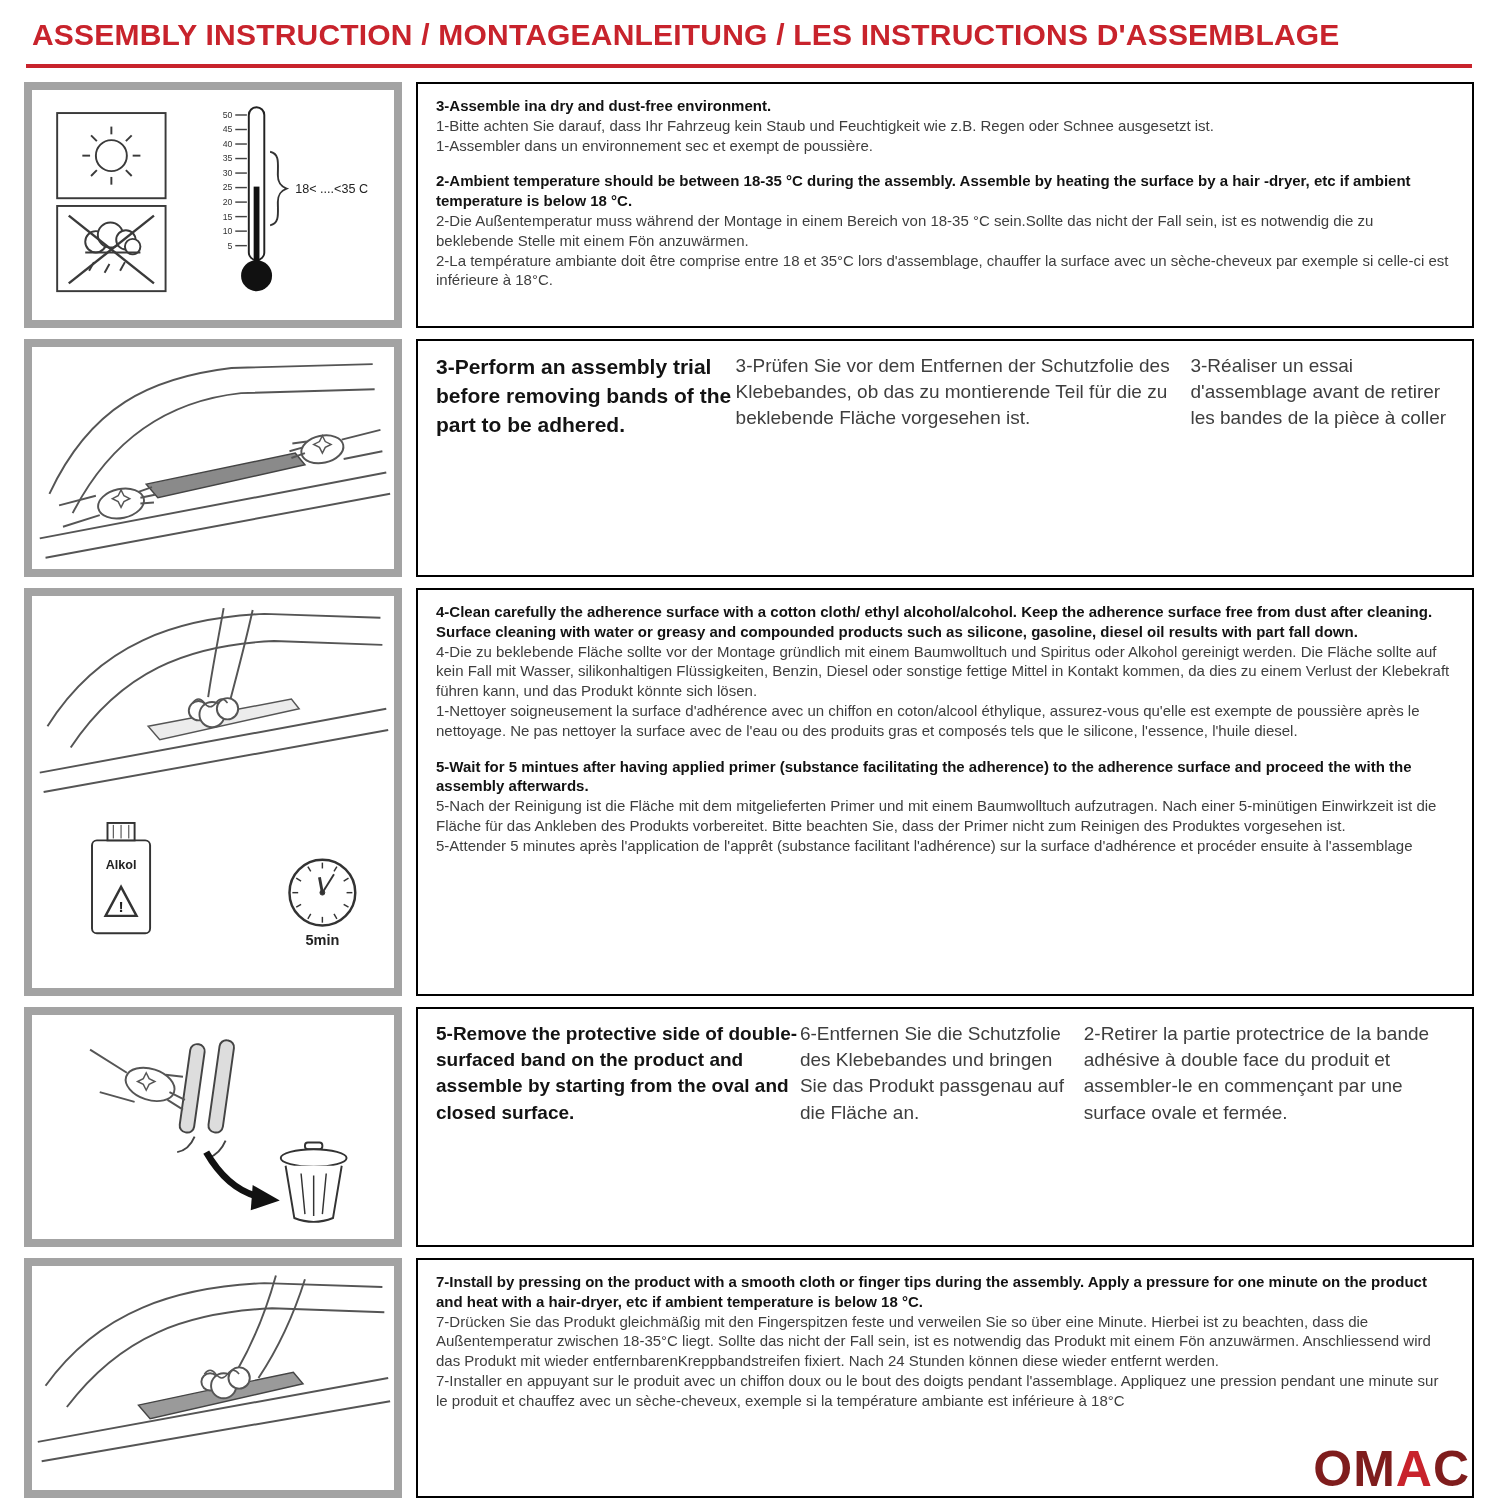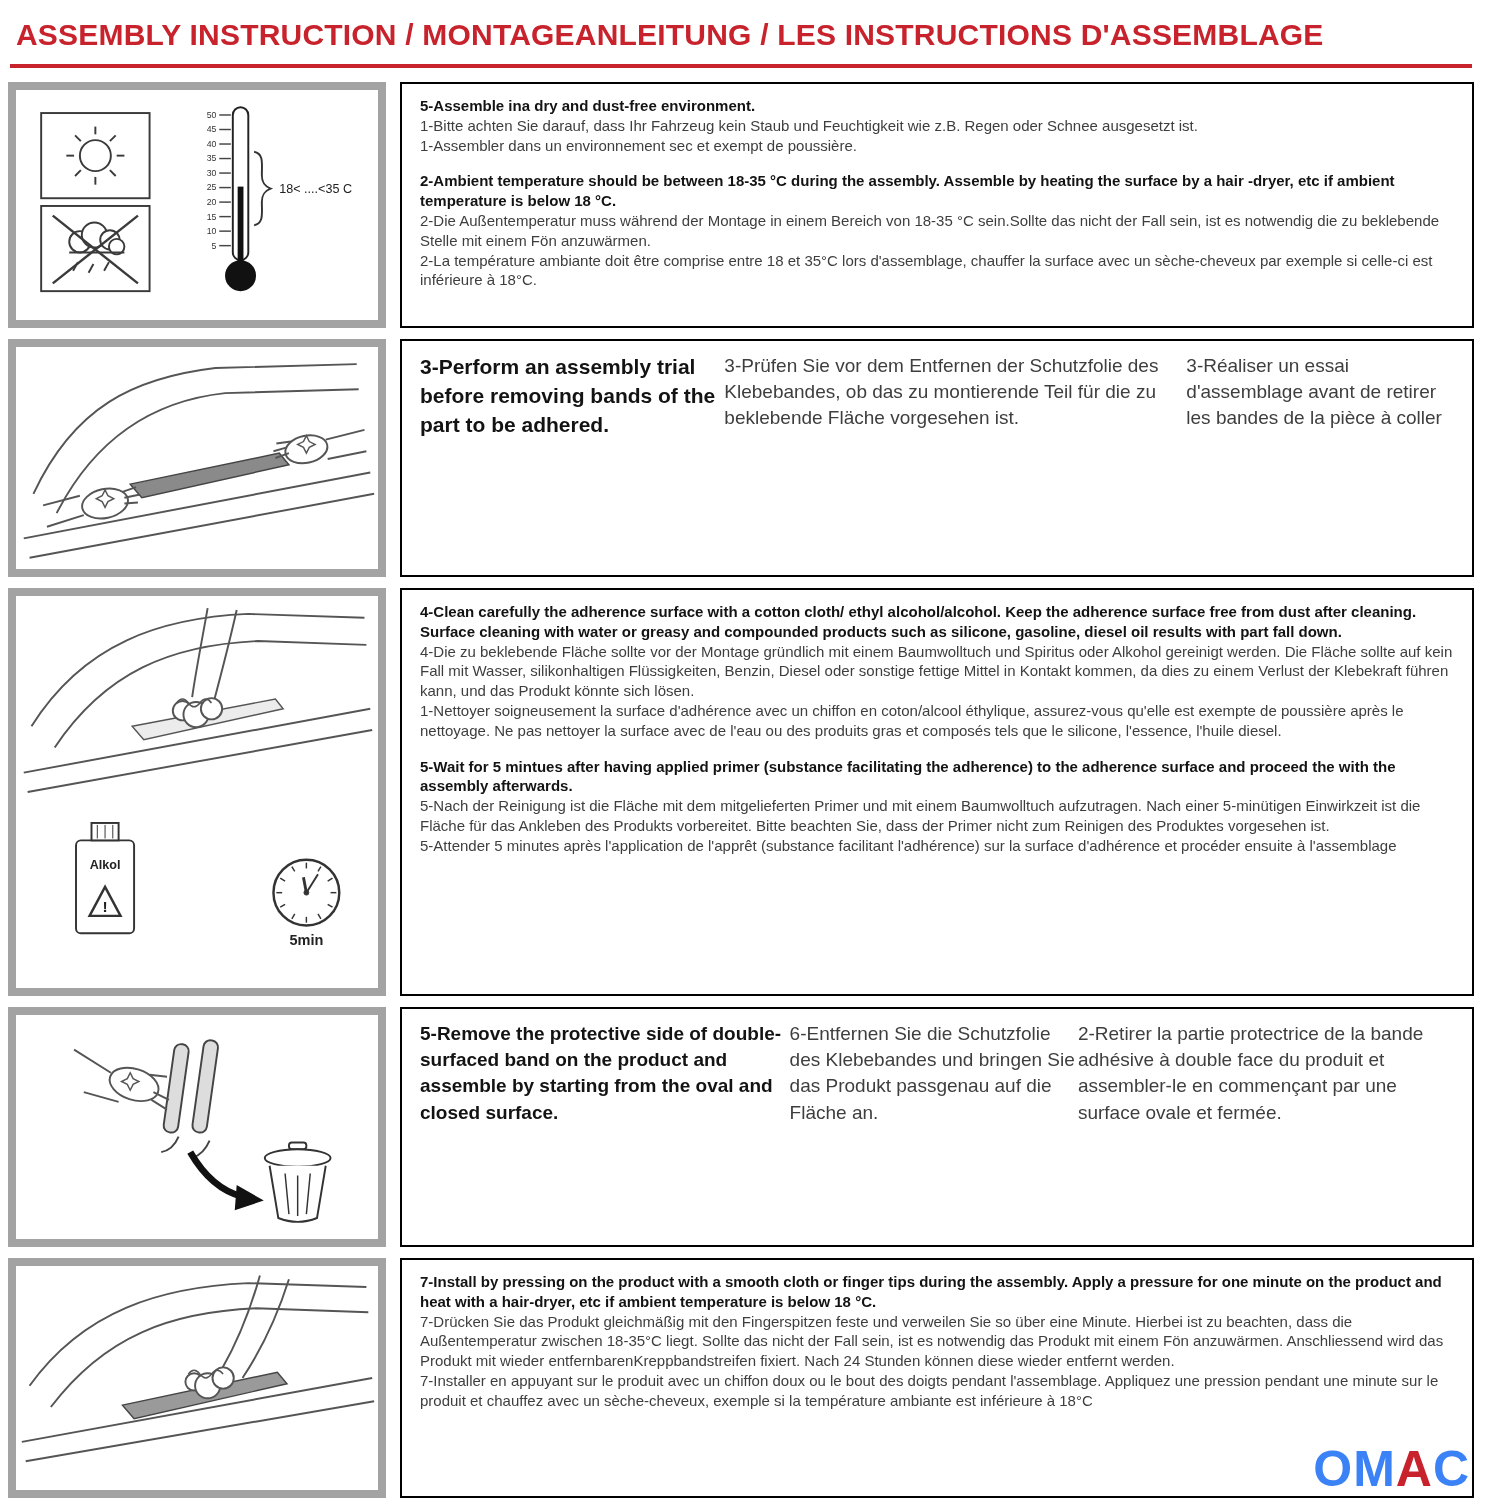--- a/index.html
+++ b/index.html
@@ -1,31 +1,31 @@
 <!DOCTYPE html>
 <html><head>
 <meta charset="utf-8">
 <style>
   * { box-sizing: border-box; margin: 0; padding: 0; }
   html,body { width: 1500px; background: #fff; font-family: "Liberation Sans", sans-serif; }
   body { position: relative; height: 1500px; overflow: hidden; }
-  .page { padding: 8px 26px 0 8px; }
+  .page { padding: 8px 26px 0 24px; }
   .title { color: #c8232c; font-size: 30px; font-weight: 800; letter-spacing: .2px; padding: 10px 8px 12px 8px; }
   .title-rule { height: 4px; background: #c8232c; margin: 0 2px 14px 2px; }
   .row { display: flex; gap: 14px; margin-bottom: 11px; }
   .ill-box { flex: 0 0 378px; border: 8px solid #a3a3a3; background: #fff; display: flex; align-items: center; justify-content: center; overflow: hidden; }
   .text-box { flex: 1; border: 2px solid #000; padding: 12px 18px; overflow: hidden; }
   .text-box.center { display: flex; flex-direction: row; justify-content: center; }
   p.s  { font-size: 15px;   line-height: 1.32; color: #3e3e3e; }
   p.l  { font-size: 19px;   line-height: 1.38; color: #3e3e3e; }
   p.pb { color: #131313; font-weight: 700; }
   p.bighead { font-size: 21px; }
   .gap { margin-top: 16px; }
   .logo { position: absolute; right: 30px; bottom: 6px; font-size: 50px; font-weight: 800; letter-spacing: 1px; line-height: 1; }
-  .lg-dark { color: #3b82f6; }
+  .lg-dark { color: #7f1d1d; }
   .lg-red  { color: #c8232c; }
   svg text { font-family: "Liberation Sans", sans-serif; }
 </style>
 </head>
 <body>
 
 <div class="page">
 
   <h1 class="title">ASSEMBLY INSTRUCTION / MONTAGEANLEITUNG / LES INSTRUCTIONS D'ASSEMBLAGE</h1>
   <div class="title-rule"></div>
@@ -88,21 +88,21 @@
           </g>
           <rect x="224" y="14" width="16" height="158" rx="8" fill="#fff" stroke="#222" stroke-width="2"></rect>
           <rect x="229" y="96" width="6" height="78" fill="#111"></rect>
           <circle cx="232" cy="188" r="16" fill="#111"></circle>
           <path d="M246,60 C256,62 254,72 254,84 C254,93 258,96 263,98 C258,100 254,103 254,112 C254,124 256,134 246,136" fill="none" stroke="#333" stroke-width="2"></path>
           <text x="272" y="103" font-size="13" fill="#222">18&lt; ....&lt;35 C</text>
         </g>
       </svg>
     </div>
     <div class="text-box">
-      <p class="s pb">5-Assemble ina dry and dust-free environment.</p>
+      <p class="s pb">3-Assemble ina dry and dust-free environment.</p>
       <p class="s">1-Bitte achten Sie darauf, dass Ihr Fahrzeug kein Staub und Feuchtigkeit wie z.B. Regen oder Schnee ausgesetzt ist.</p>
       <p class="s">1-Assembler dans un environnement sec et exempt de poussière.</p>
       <p class="s pb gap">2-Ambient temperature should be between 18-35 °C  during the assembly. Assemble by heating the surface by a hair -dryer, etc if ambient temperature is below 18 °C.</p>
       <p class="s">2-Die Außentemperatur muss während der Montage in einem Bereich von 18-35 °C  sein.Sollte das nicht der Fall sein, ist es notwendig die zu beklebende Stelle mit einem Fön anzuwärmen.</p>
       <p class="s">2-La température ambiante doit être comprise entre 18 et 35°C lors d'assemblage, chauffer la surface avec un sèche-cheveux par exemple si celle-ci est inférieure à 18°C.</p>
     </div>
   </div>
 
   <div class="row" style="min-height:228px">
     <div class="ill-box">

